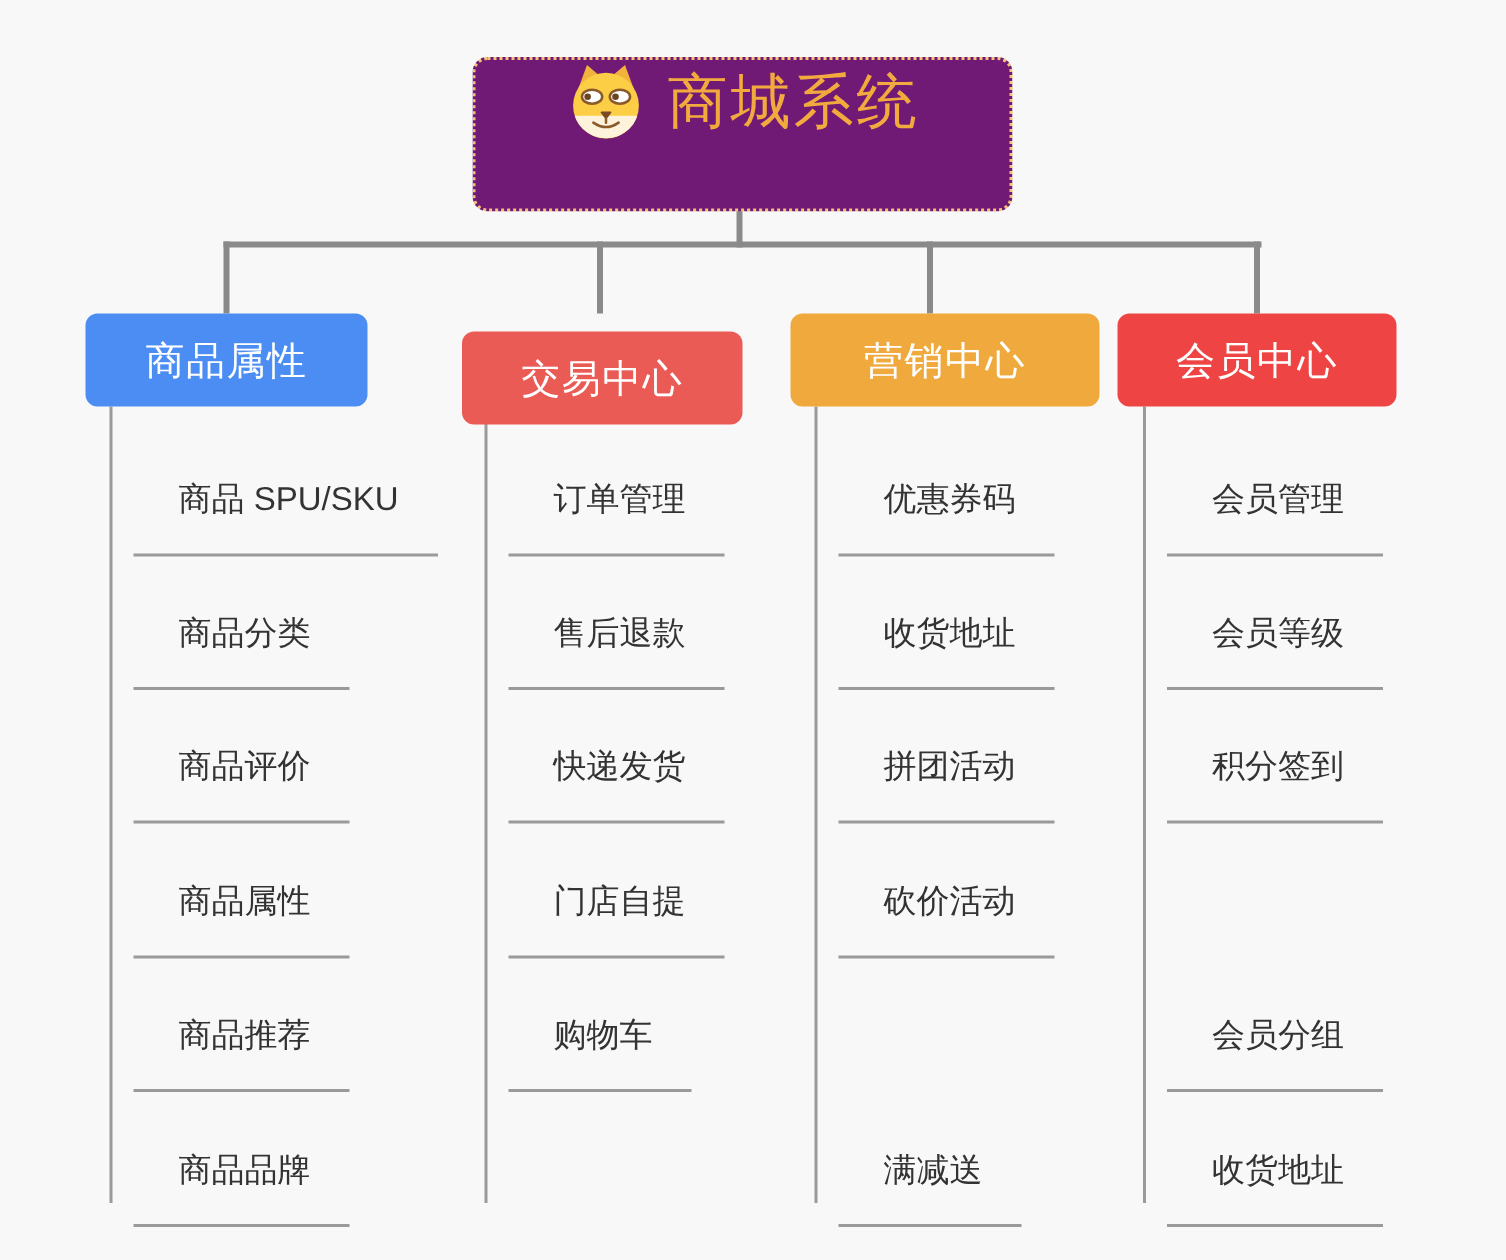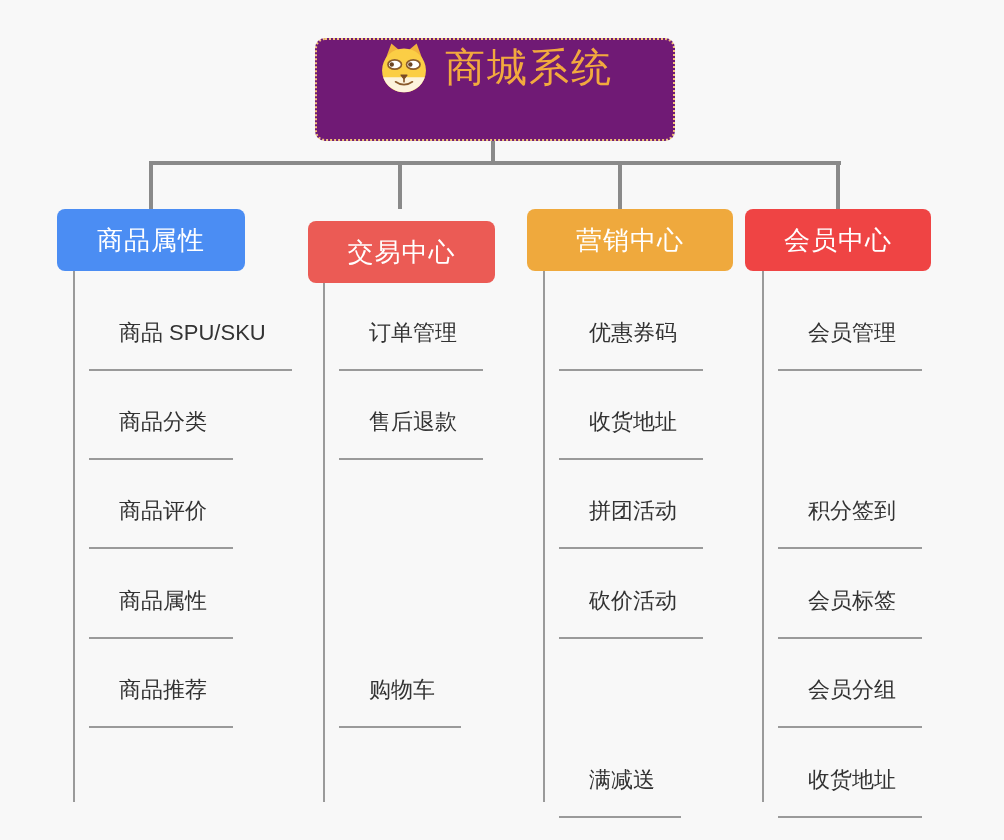--- a/index.html
+++ b/index.html
@@ -89,30 +89,33 @@
   </div>
   <div class="bhead bh3" style="background-color: #ef4444;">
     <span class="bhead-label">会员中心</span>
   </div>
 
   <div class="item c0 r0">商品 SPU/SKU</div>
   <div class="item c0 r1">商品分类</div>
   <div class="item c0 r2">商品评价</div>
   <div class="item c0 r3">商品属性</div>
   <div class="item c0 r4">商品推荐</div>
+  <div class="item c0 r5">商品品牌</div>
 
   <div class="item c1 r0">订单管理</div>
   <div class="item c1 r1">售后退款</div>
+  <div class="item c1 r2">快递发货</div>
+  <div class="item c1 r3">门店自提</div>
   <div class="item c1 r4">购物车</div>
 
   <div class="item c2 r0">优惠券码</div>
   <div class="item c2 r1">收货地址</div>
   <div class="item c2 r2">拼团活动</div>
   <div class="item c2 r3">砍价活动</div>
   <div class="item c2 r5">满减送</div>
 
   <div class="item c3 r0">会员管理</div>
+  <div class="item c3 r1">会员等级</div>
   <div class="item c3 r2">积分签到</div>
-  <div class="item c3 r3">会员标签</div>
   <div class="item c3 r4">会员分组</div>
   <div class="item c3 r5">收货地址</div>
 
 </div>
 
 </body></html>

